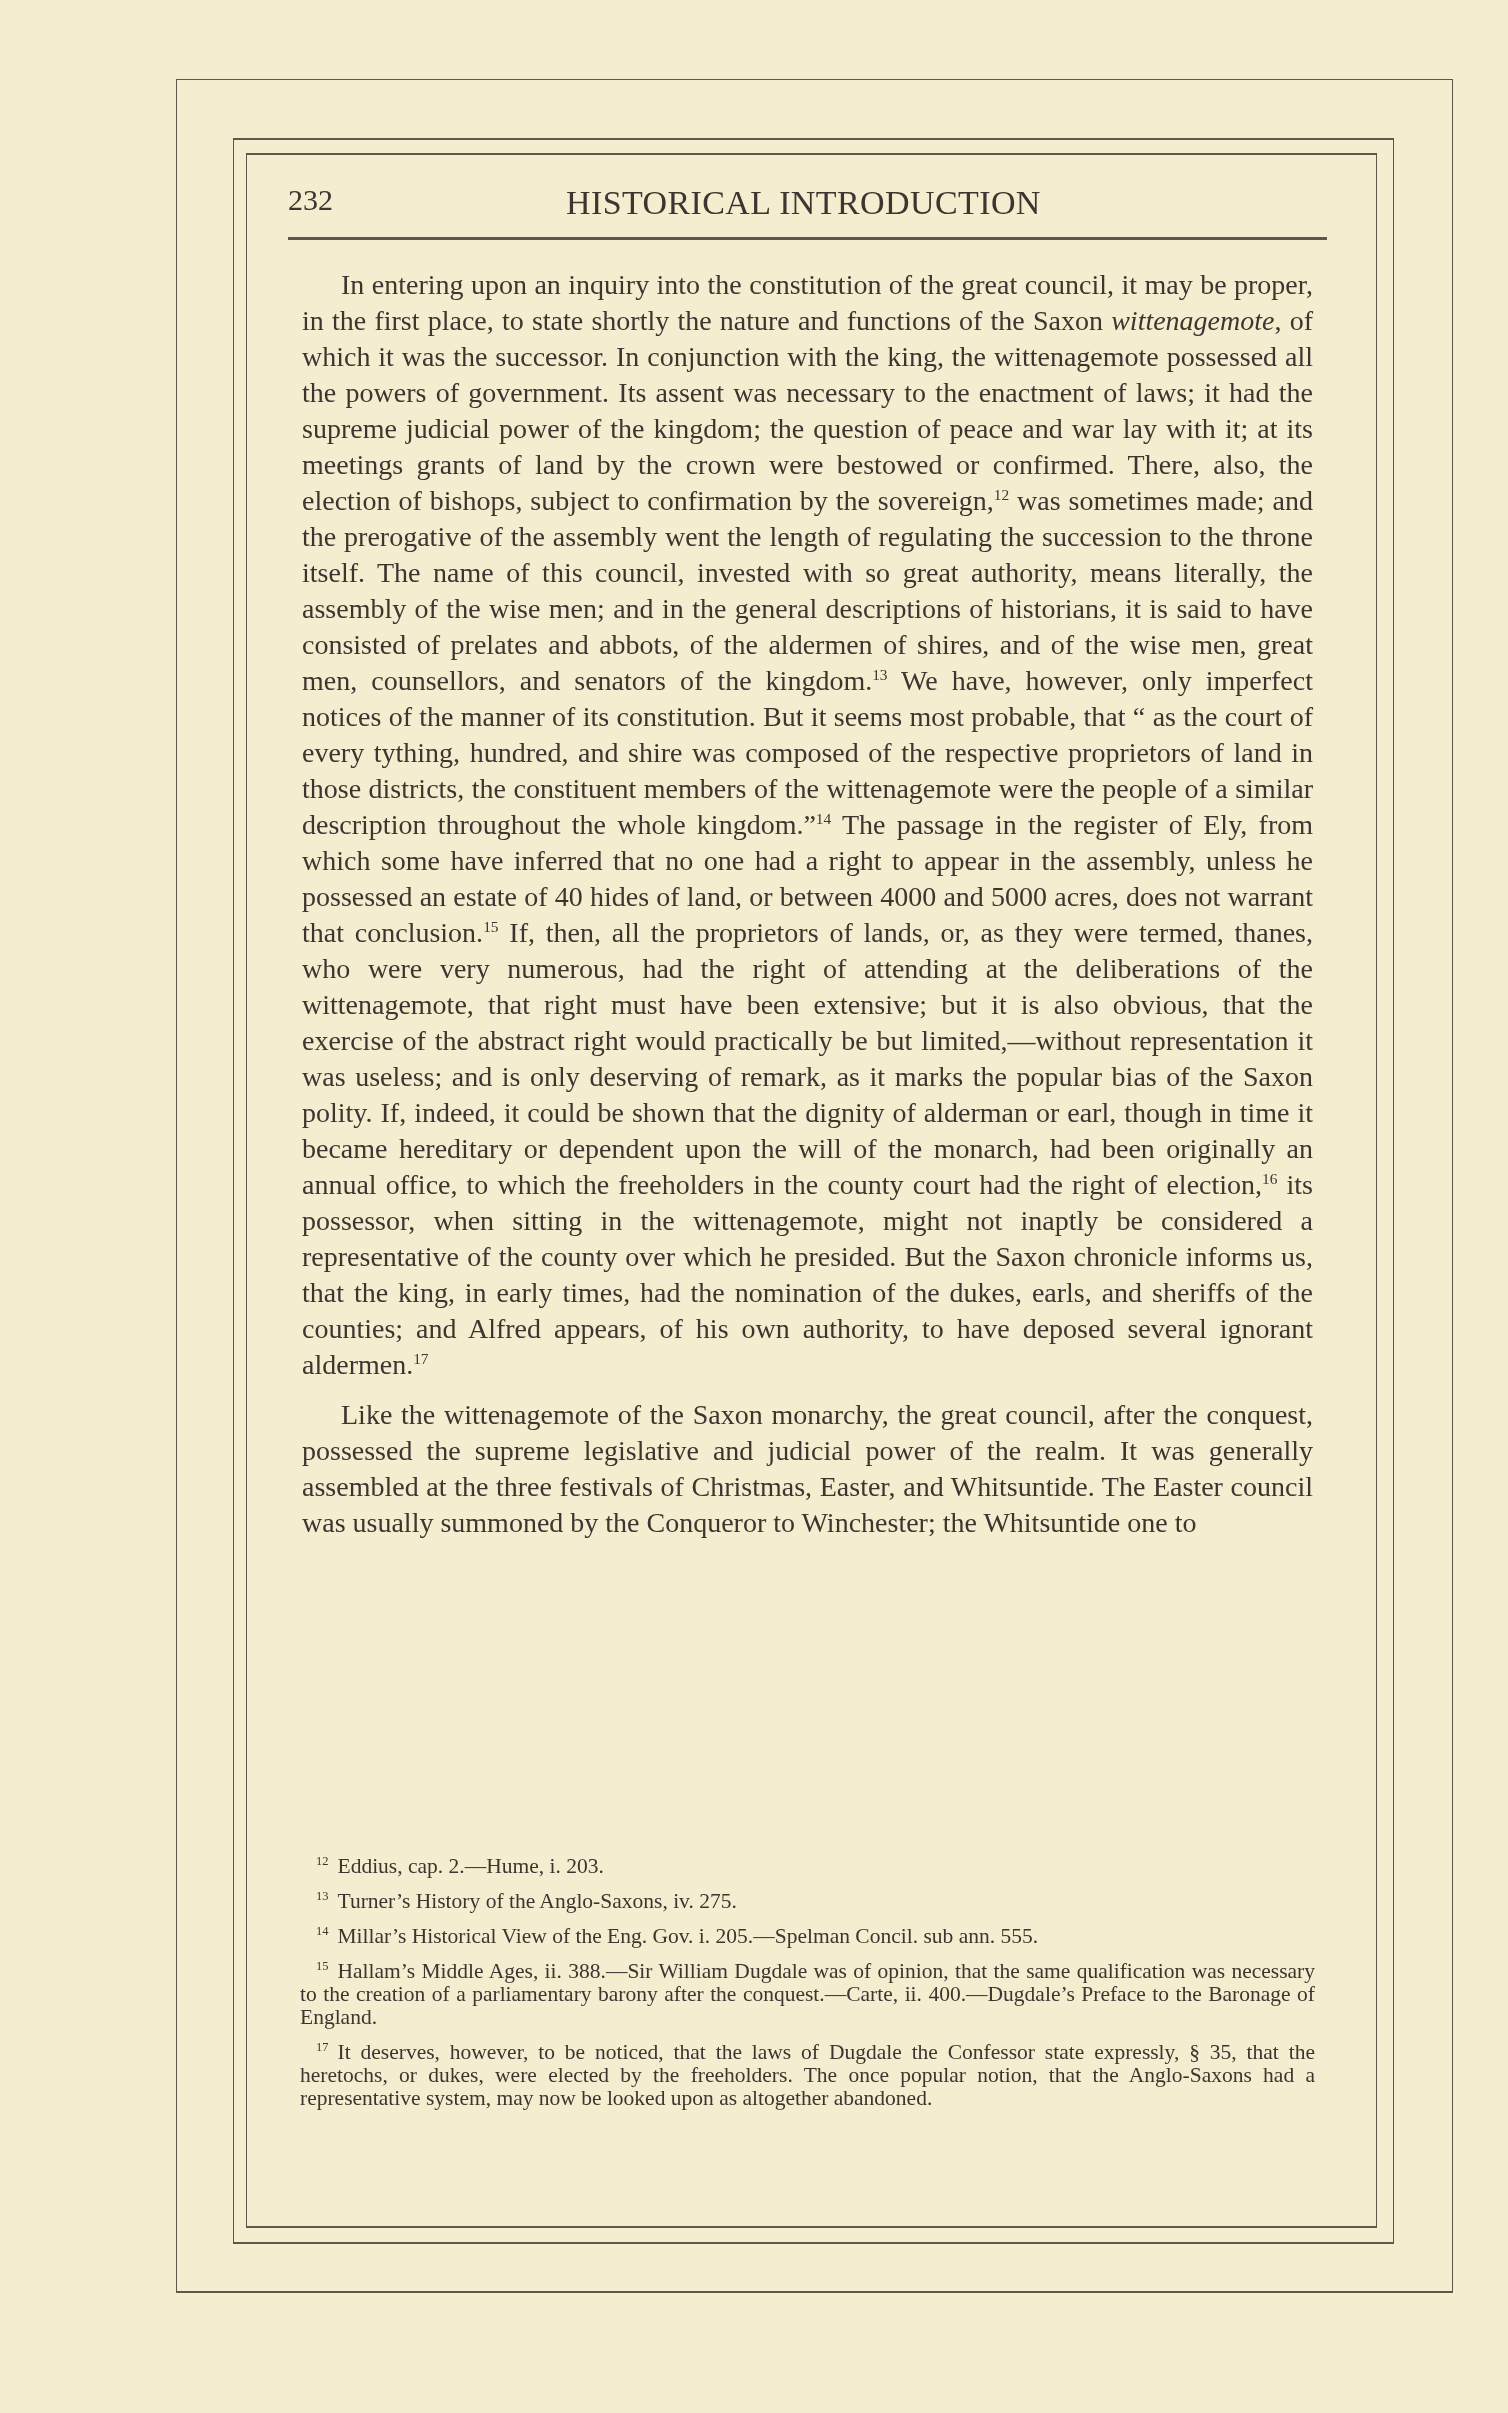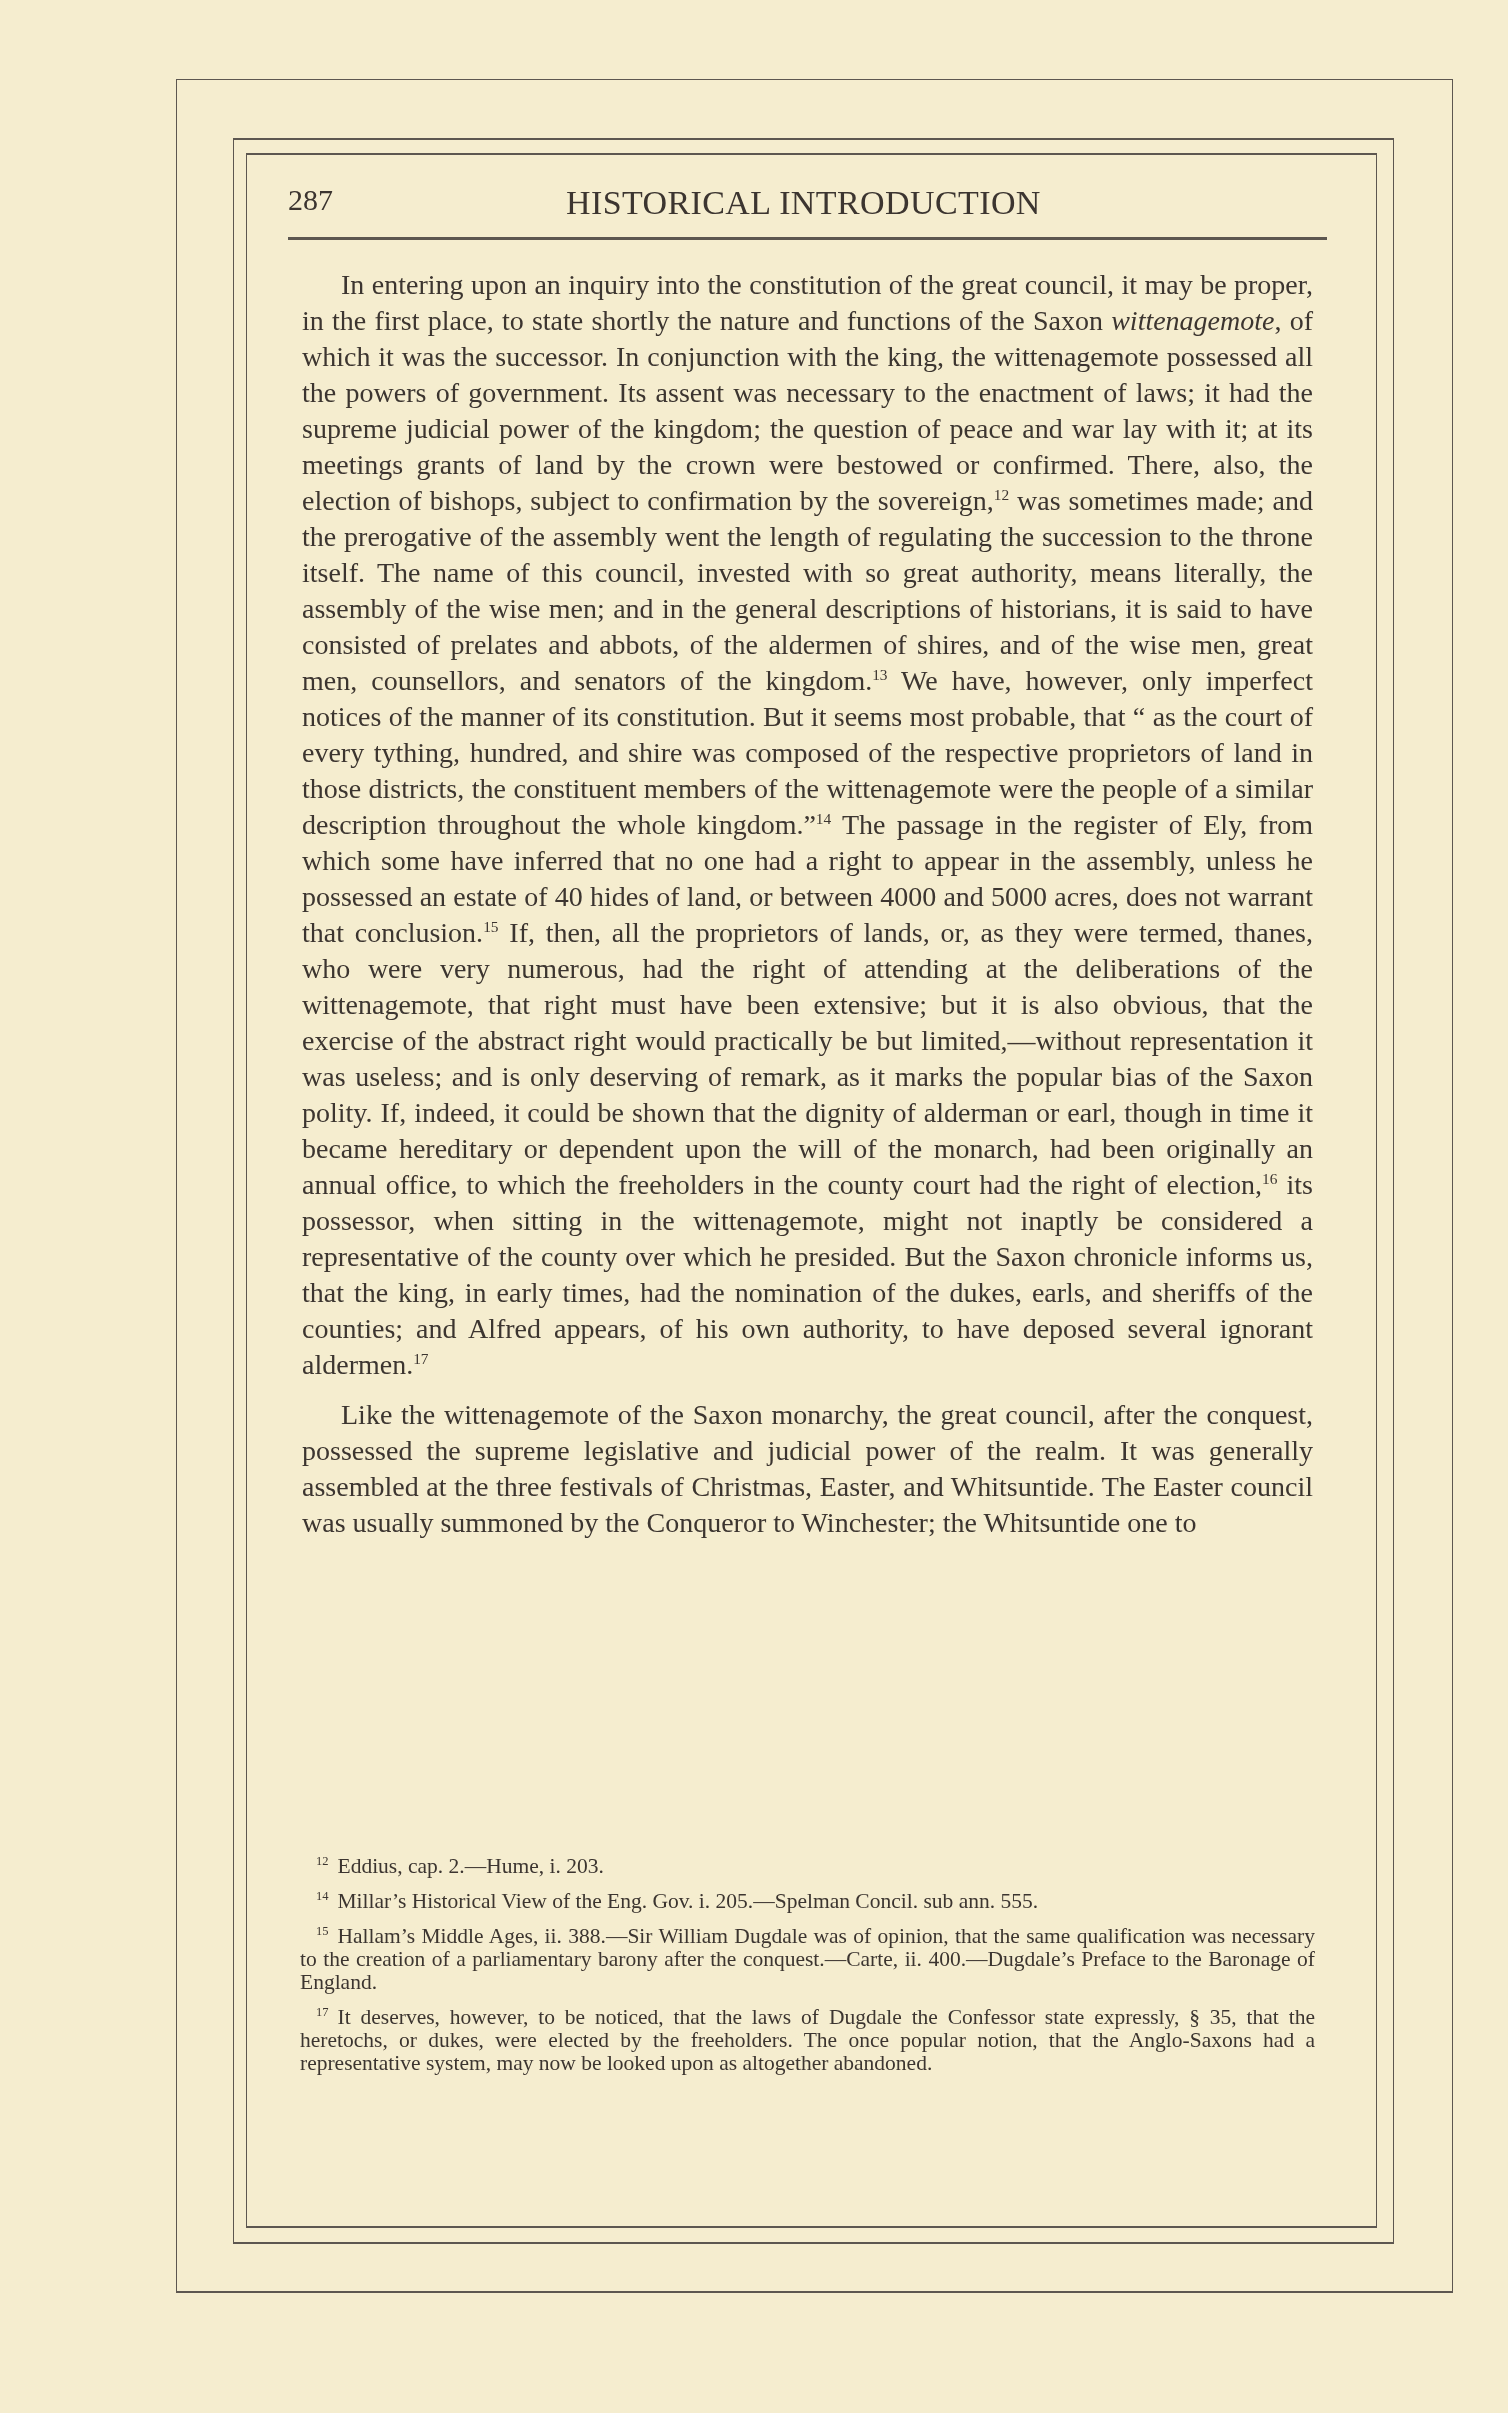--- a/index.html
+++ b/index.html
@@ -101,29 +101,30 @@
   }
 </style>
 </head>
 <body>
 
 <div class="frame" id="frame-outer"></div>
 <div class="frame" id="frame-middle"></div>
 <div class="frame" id="frame-inner"></div>
 
 <div class="running-head">
-  <span class="page-number">287</span>
+  <span class="page-number">232</span>
   <span class="running-title">HISTORICAL INTRODUCTION</span>
 </div>
 <div class="head-rule"></div>
 
 <div class="body-text" id="body-text">
     <p>In entering upon an inquiry into the constitution of the great council, it may be proper, in the first place, to state shortly the nature and functions of the Saxon <em>wittenagemote</em>, of which it was the successor. In conjunction with the king, the wittenagemote possessed all the powers of government. Its assent was necessary to the enactment of laws; it had the supreme judicial power of the kingdom; the question of peace and war lay with it; at its meetings grants of land by the crown were bestowed or confirmed. There, also, the election of bishops, subject to confirmation by the sovereign,<sup>12</sup> was sometimes made; and the prerogative of the assembly went the length of regulating the succession to the throne itself. The name of this council, invested with so great authority, means literally, the assembly of the wise men; and in the general descriptions of historians, it is said to have consisted of prelates and abbots, of the aldermen of shires, and of the wise men, great men, counsellors, and senators of the kingdom.<sup>13</sup> We have, however, only imperfect notices of the manner of its constitution. But it seems most probable, that “ as the court of every tything, hundred, and shire was composed of the respective proprietors of land in those districts, the constituent members of the wittenagemote were the people of a similar description throughout the whole kingdom.”<sup>14</sup> The passage in the register of Ely, from which some have inferred that no one had a right to appear in the assembly, unless he possessed an estate of 40 hides of land, or between 4000 and 5000 acres, does not warrant that conclusion.<sup>15</sup> If, then, all the proprietors of lands, or, as they were termed, thanes, who were very numerous, had the right of attending at the deliberations of the wittenagemote, that right must have been extensive; but it is also obvious, that the exercise of the abstract right would practically be but limited,—without representation it was useless; and is only deserving of remark, as it marks the popular bias of the Saxon polity. If, indeed, it could be shown that the dignity of alderman or earl, though in time it became hereditary or dependent upon the will of the monarch, had been originally an annual office, to which the freeholders in the county court had the right of election,<sup>16</sup> its possessor, when sitting in the wittenagemote, might not inaptly be considered a representative of the county over which he presided. But the Saxon chronicle informs us, that the king, in early times, had the nomination of the dukes, earls, and sheriffs of the counties; and Alfred appears, of his own authority, to have deposed several ignorant aldermen.<sup>17</sup></p>
     <p>Like the wittenagemote of the Saxon monarchy, the great council, after the conquest, possessed the supreme legislative and judicial power of the realm. It was generally assembled at the three festivals of Christmas, Easter, and Whitsuntide. The Easter council was usually summoned by the Conqueror to Winchester; the Whitsuntide one to</p>
   </div>
 
 <div class="footnotes" id="footnotes">
     <p class="fn"><span class="fn-mark">12</span><span>Eddius, cap. 2.—Hume, i. 203.</span></p>
+    <p class="fn"><span class="fn-mark">13</span><span>Turner’s History of the Anglo-Saxons, iv. 275.</span></p>
     <p class="fn"><span class="fn-mark">14</span><span>Millar’s Historical View of the Eng. Gov. i. 205.—Spelman Concil. sub ann. 555.</span></p>
     <p class="fn"><span class="fn-mark">15</span><span>Hallam’s Middle Ages, ii. 388.—Sir William Dugdale was of opinion, that the same qualification was necessary to the creation of a parliamentary barony after the conquest.—Carte, ii. 400.—Dugdale’s Preface to the Baronage of England.</span></p>
     <p class="fn"><span class="fn-mark">17</span><span>It deserves, however, to be noticed, that the laws of Dugdale the Confessor state expressly, § 35, that the heretochs, or dukes, were elected by the freeholders. The once popular notion, that the Anglo-Saxons had a representative system, may now be looked upon as altogether abandoned.</span></p>
   </div>
 
 
 </body></html>

